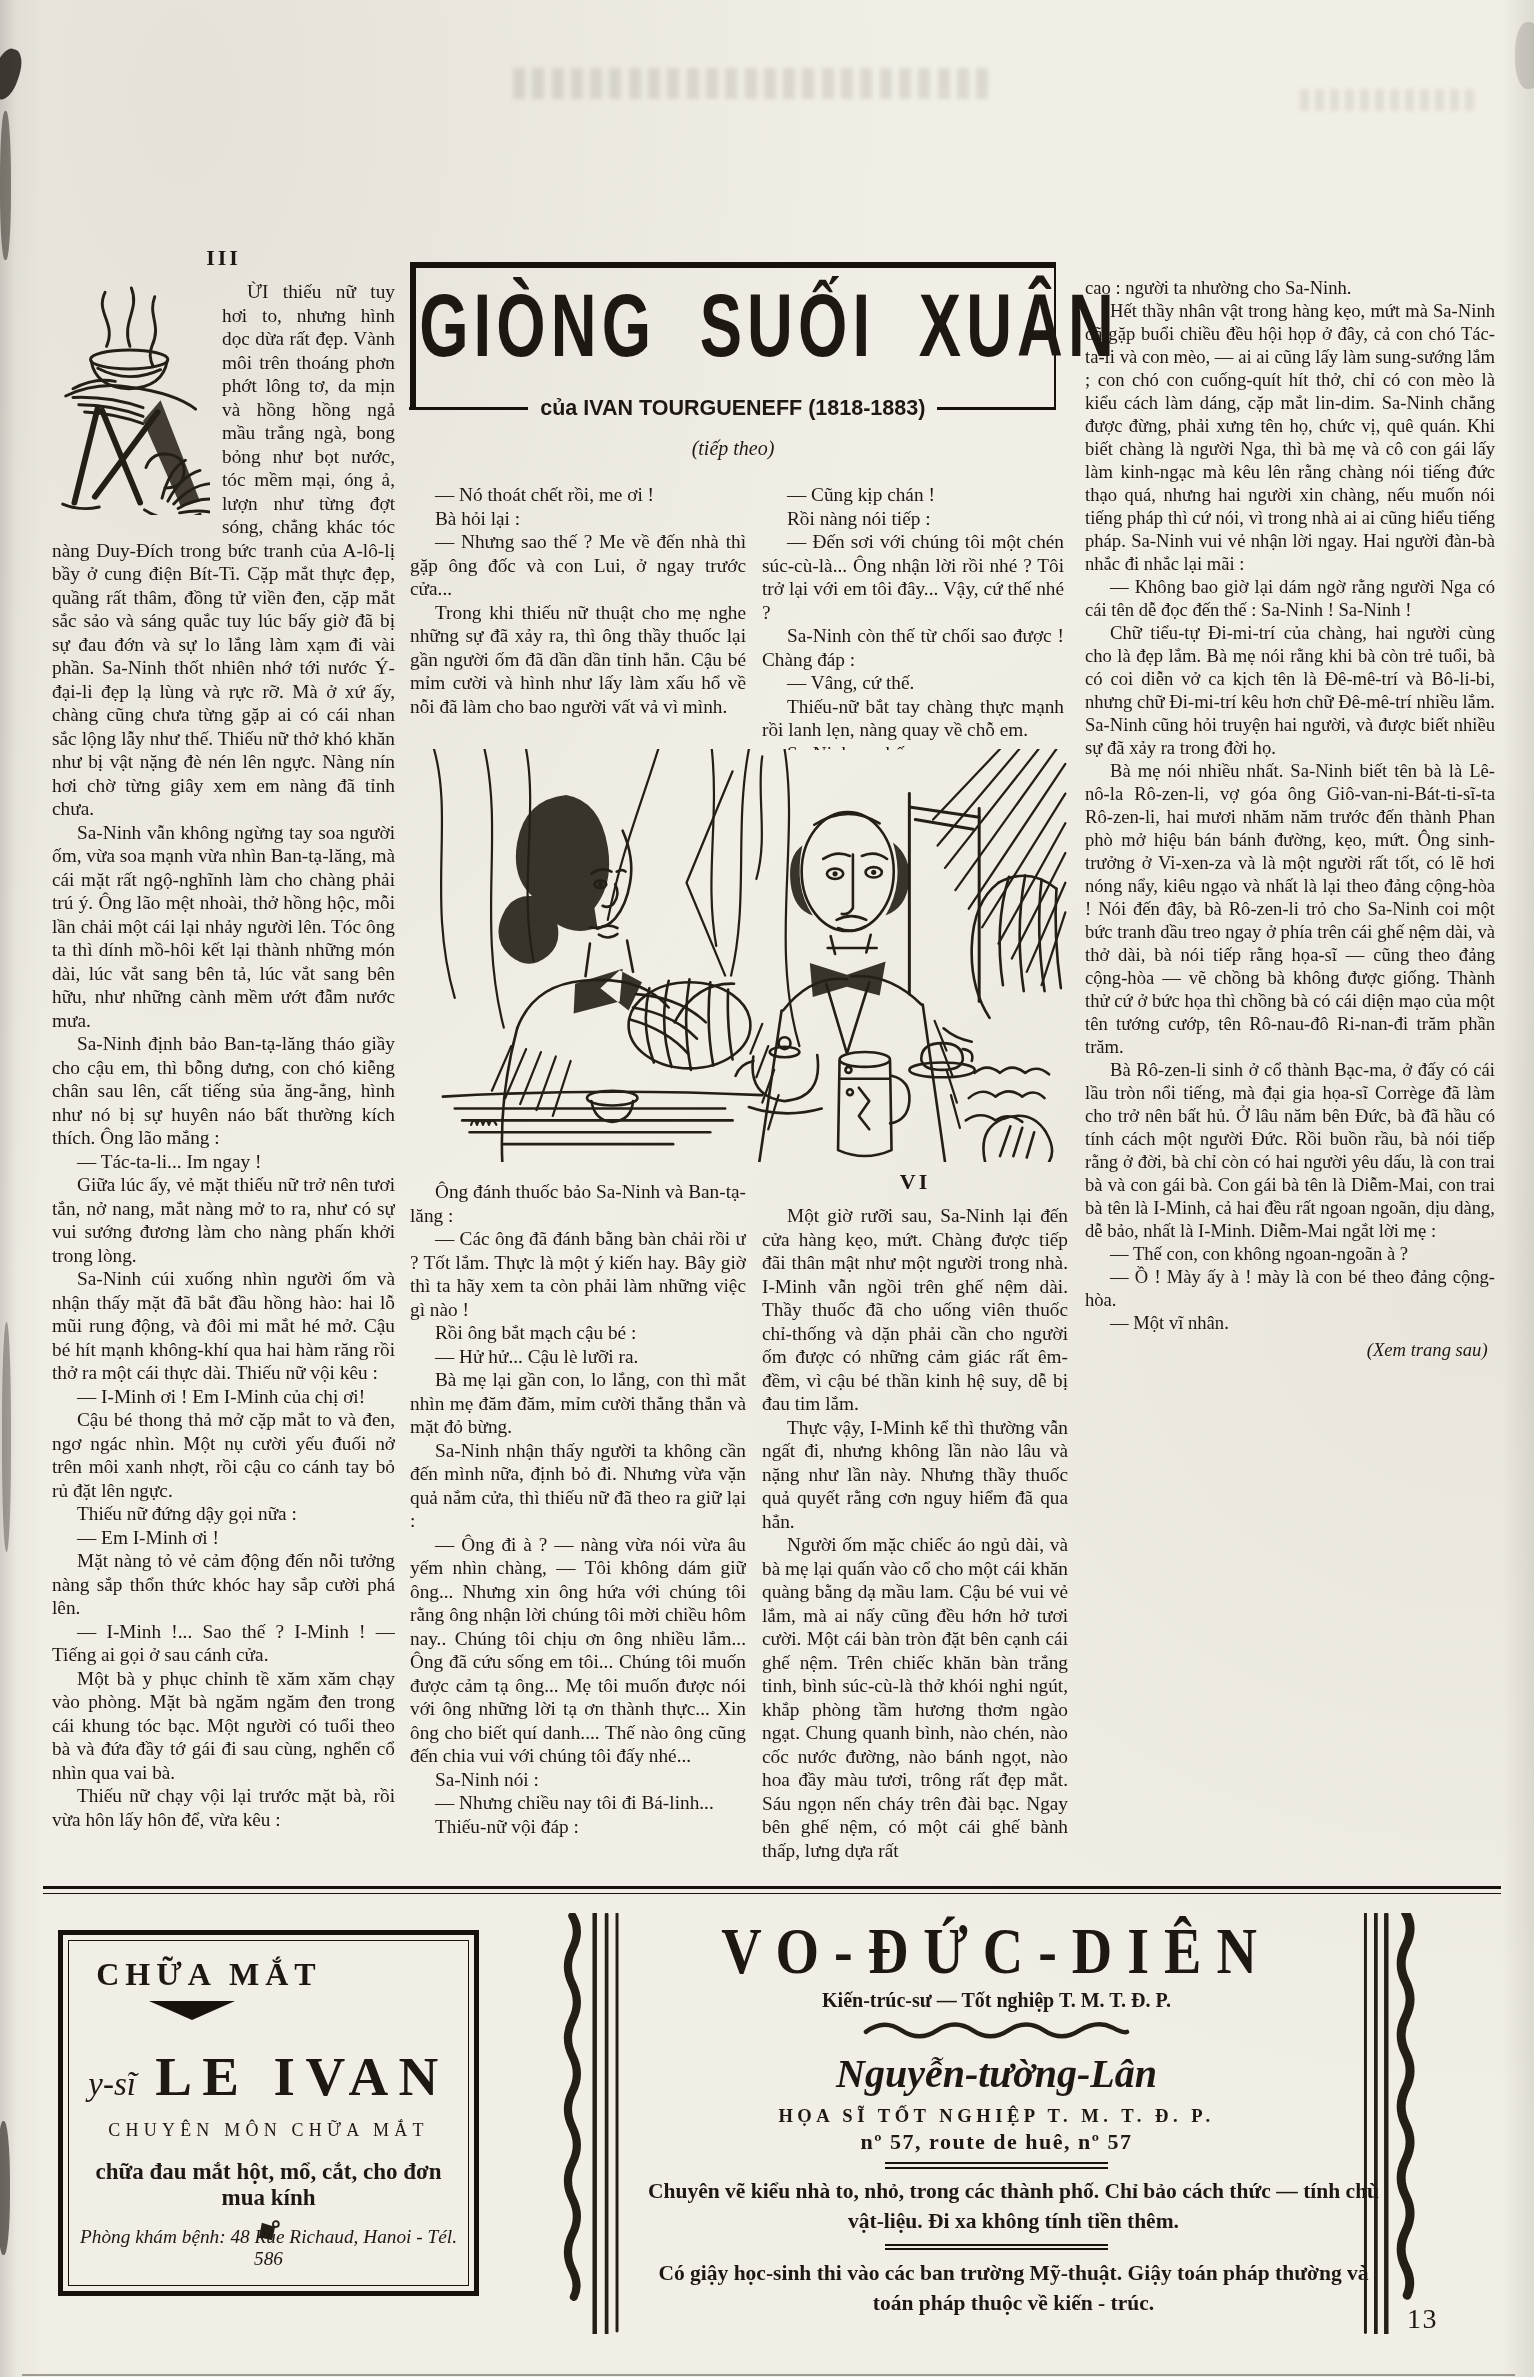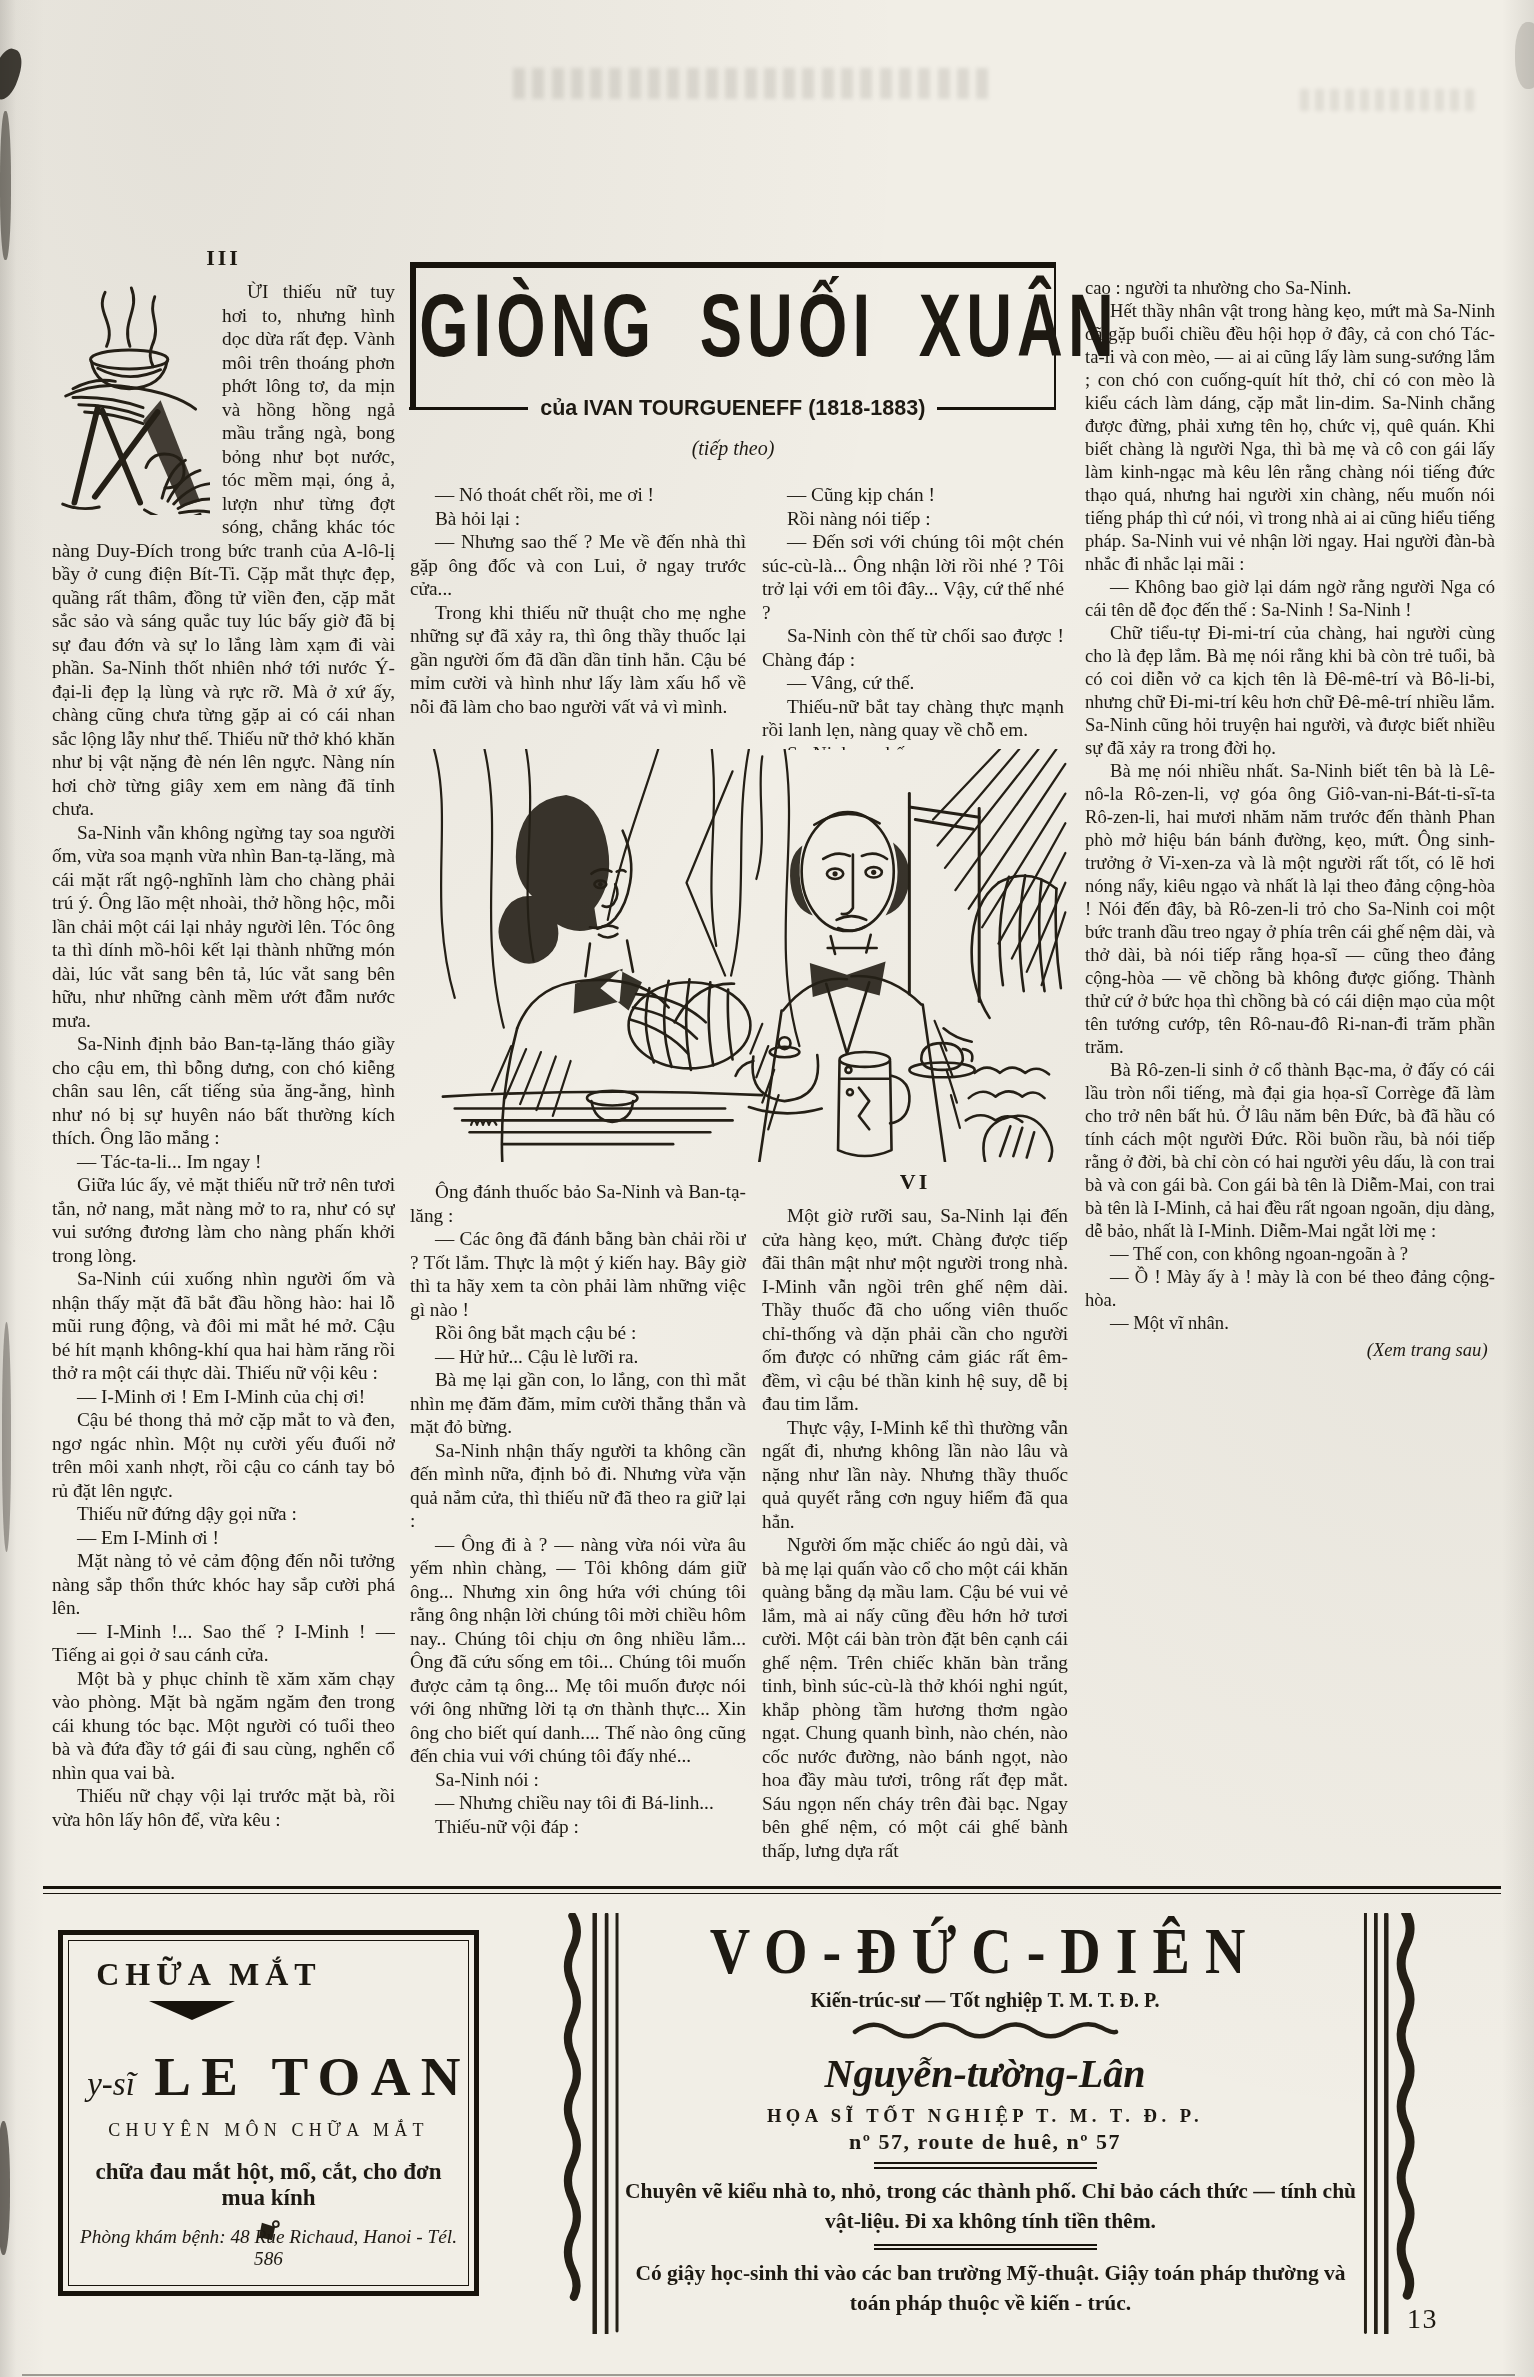--- a/index.html
+++ b/index.html
@@ -78,21 +78,21 @@
   .eye-name { font-weight:bold; font-size:55px; letter-spacing:10.4px; }
   .eye-subtitle { text-align:center; margin-top:12px; font-size:18px; letter-spacing:5.2px; }
   .eye-line1, .eye-line2 { text-align:center; font-weight:bold; font-size:23px; }
   .eye-line1 { margin-top:18px; }
   .blot { display:block; margin:7.4px auto 0; }
   .eye-address { position:absolute; left:0; right:0; bottom:15px; text-align:center; font-style:italic; font-size:19.3px; }
   
   .ad-arch { position:absolute; left:520px; top:1906px; width:942px; height:440px; }
   .orn { position:absolute; top:7.4px; height:421px; width:58px; }
   .orn-left { left:42px; } .orn-right { right:43px; }
-  .arch-content { position:absolute; left:99px; right:111px; top:0; text-align:center; }
+  .arch-content { position:absolute; left:122px; right:111px; top:0; text-align:center; }
   .arch-title { margin-top:7.4px; font-weight:bold; font-size:56px; letter-spacing:15px; white-space:nowrap;
                 transform:scale(1,1.18); transform-origin:top; }
   .arch-subtitle { margin-top:12px; font-weight:bold; font-size:20px; }
   .squiggle { margin-top:7.4px; }
   .arch-artist { margin-top:7.4px; font-style:italic; font-weight:bold; font-size:40px; }
   .arch-artist-title { margin-top:7.4px; font-weight:bold; font-size:18.6px; letter-spacing:4.5px; }
   .arch-address { margin-top:2px; font-weight:bold; font-size:22px; letter-spacing:1.5px; }
   .double-rule { width:223px; height:6.7px; margin:7.4px auto 0;
                  border-top:2.2px solid #17130c; border-bottom:2.2px solid #17130c; }
   .arch-services, .arch-students { margin:7.4px auto 0; width:743px; font-weight:bold; font-size:21.5px; line-height:30px; }
@@ -381,21 +381,21 @@
     <div class="see-next">(Xem trang sau)</div>
   </div>
 
   <div class="divider"></div>
 
   <div class="ad-eye">
     <div class="ad-eye-inner">
       <div class="eye-kicker">CHỮA MẮT</div>
       <div class="eye-triangle"></div>
       <div class="eye-title-row">
-        <span class="eye-prefix">y-sĩ</span><span class="eye-name">LE TOAN</span>
+        <span class="eye-prefix">y-sĩ</span><span class="eye-name">LE IVAN</span>
       </div>
       <div class="eye-subtitle">CHUYÊN MÔN CHỮA MẮT</div>
       <div class="eye-line1">chữa đau mắt hột, mổ, cắt, cho đơn</div>
       <div class="eye-line2">mua kính</div>
       <svg class="blot" width="25" height="24" viewBox="0 0 34 32">
         <path class="fillink" d="M4,26 L8,6 L26,12 L22,30 Z"></path>
         <circle class="ink" stroke-width="2.5" cx="27" cy="8" r="4"></circle>
       </svg>
       <div class="eye-address">Phòng khám bệnh: 48 Rue Richaud, Hanoi - Tél. 586</div>
     </div>

